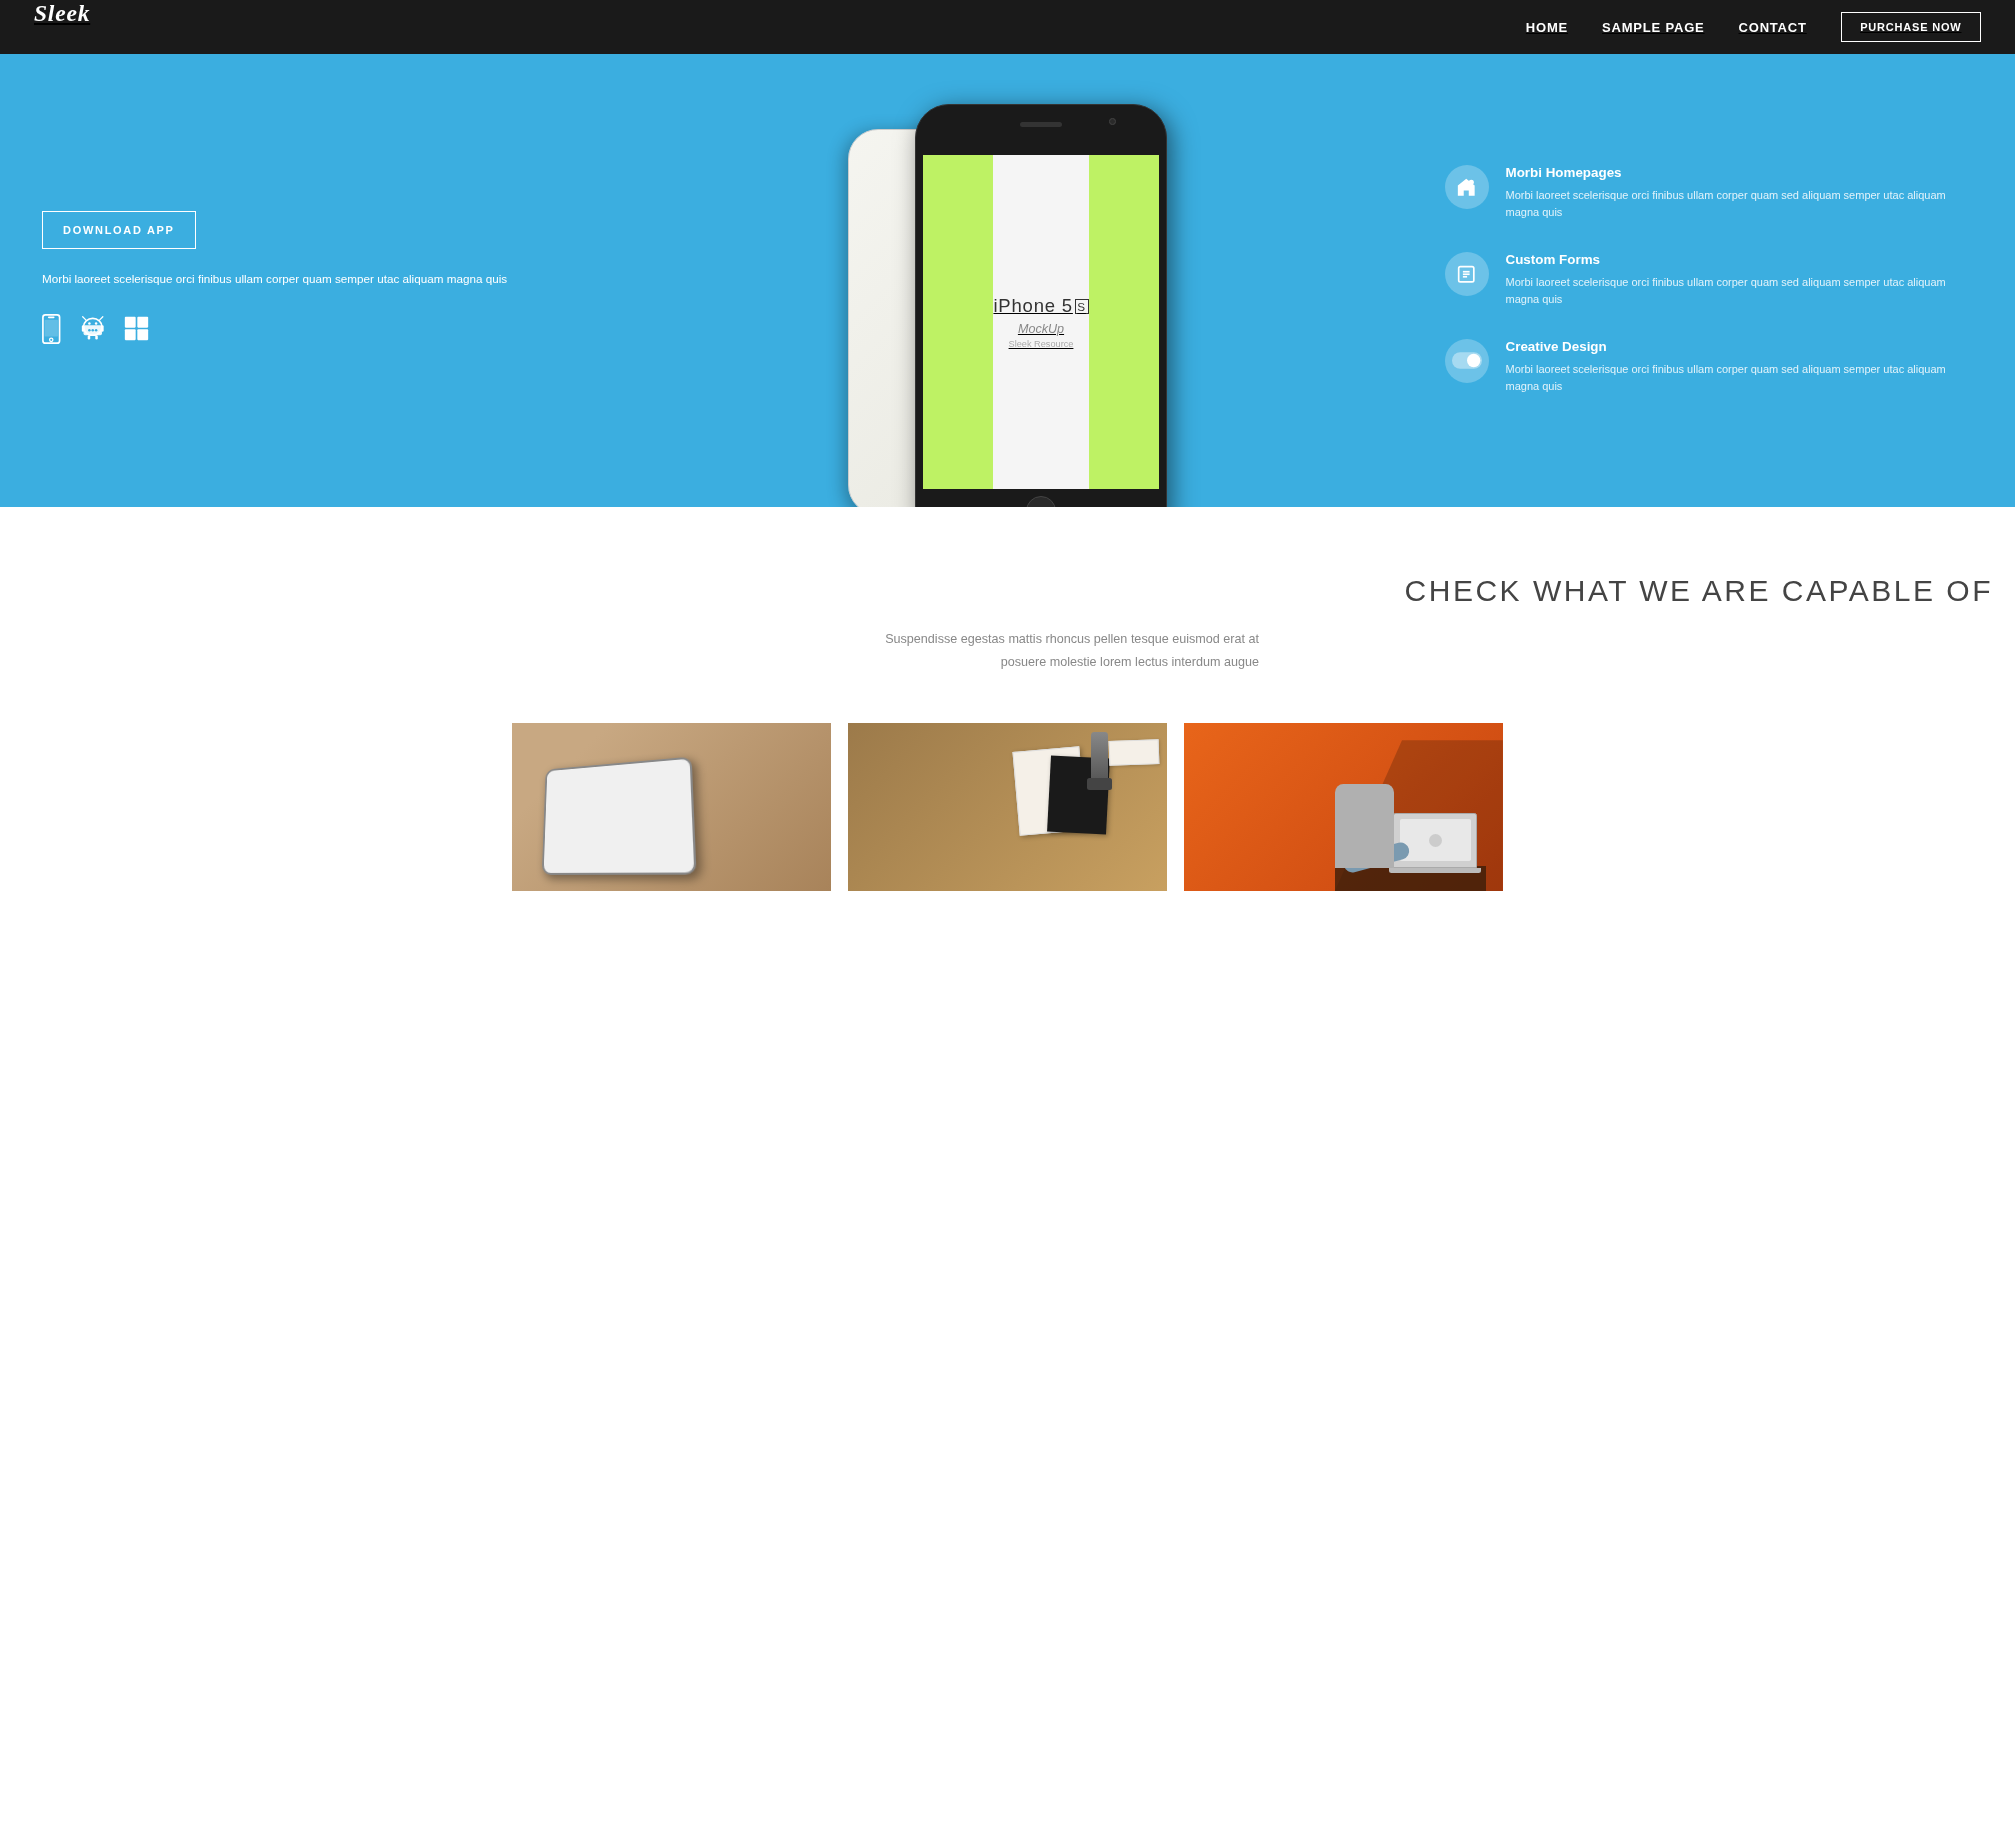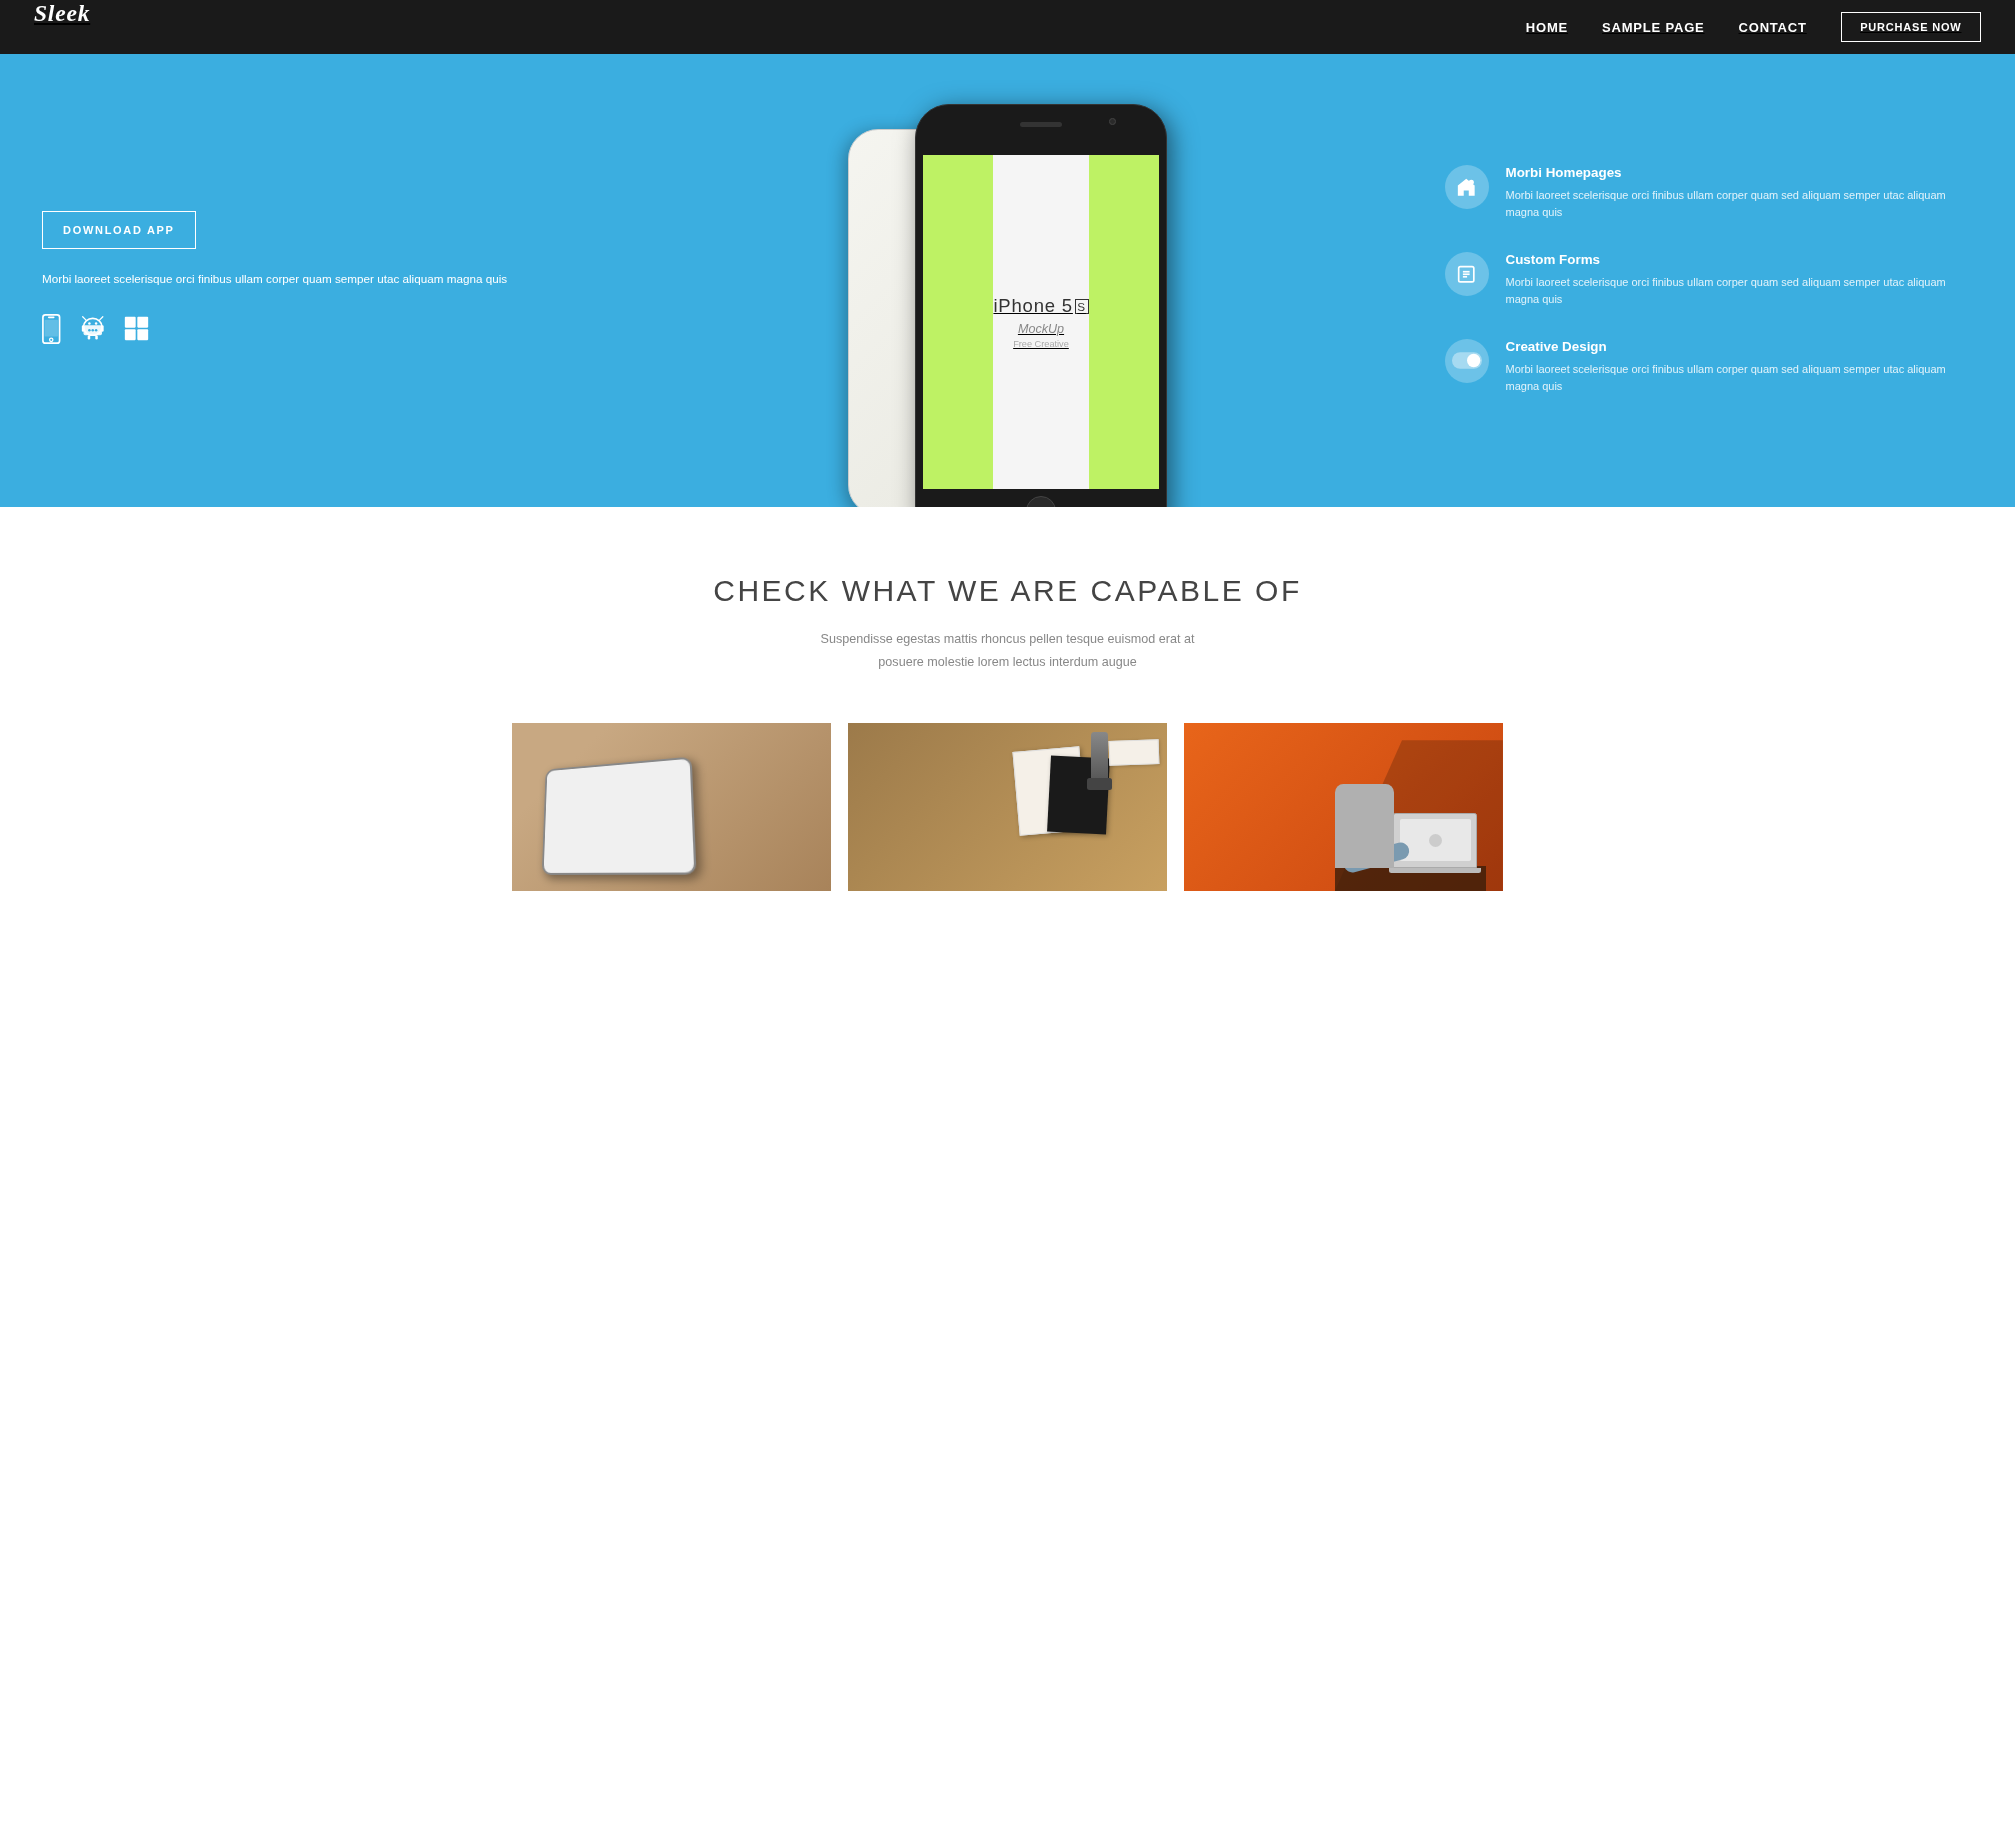--- a/index.html
+++ b/index.html
@@ -247,22 +247,22 @@
     }
     .feature-text p {
       color: rgba(255,255,255,0.85);
       font-size: 11px;
       line-height: 1.6;
     }
 
     
     .capabilities {
       background: #fff;
-      text-align: center;
-      padding: 67px 34px 50px;
+      text-align: right;
+      padding: 67px 22px 50px;
     }
     .capabilities h2 {
       font-size: 30px;
       font-weight: 300;
       color: #444;
       letter-spacing: 2.5px;
       text-transform: uppercase;
       margin-bottom: 20px;
     }
     .capabilities p {
@@ -435,21 +435,21 @@
           <span>●●○○ BELL</span>
           <span>4:21 PM</span>
           <span>100%</span>
         </div>
         <div class="phone-front-screen">
           <div class="phone-screen-content">
             <div style="font-size:18.5px;font-weight:300;color:#333;letter-spacing:0.8px;">
               <span>iPhone 5</span><span style="font-size:11.7px;border:0.8px solid #333;padding:0 1.7px;vertical-align:middle;margin-left:1.7px;">S</span>
             </div>
             <div style="font-size:12.6px;color:#888;font-style:italic;margin-top:5px;">MockUp</div>
-            <div style="font-size:9.2px;color:#aaa;margin-top:3.4px;">Free Creative</div>
+            <div style="font-size:9.2px;color:#aaa;margin-top:3.4px;">Sleek Resource</div>
           </div>
         </div>
         <div class="phone-home-btn"></div>
       </div>
     </div>
   </div>
 
   <div class="hero-right">
 
     <div class="feature-item">

